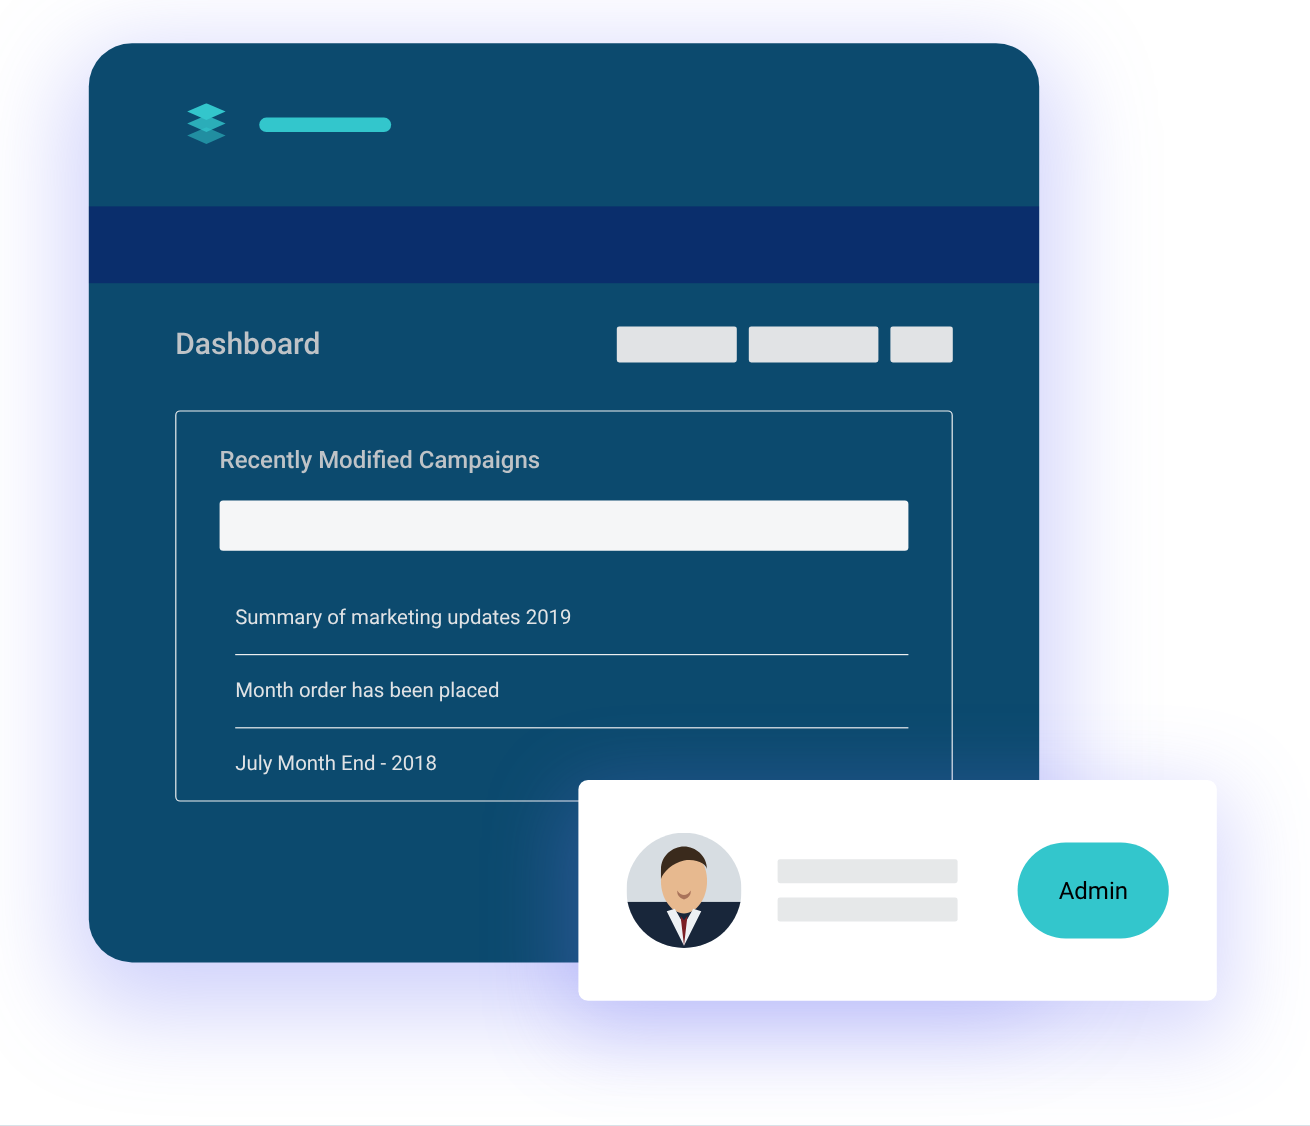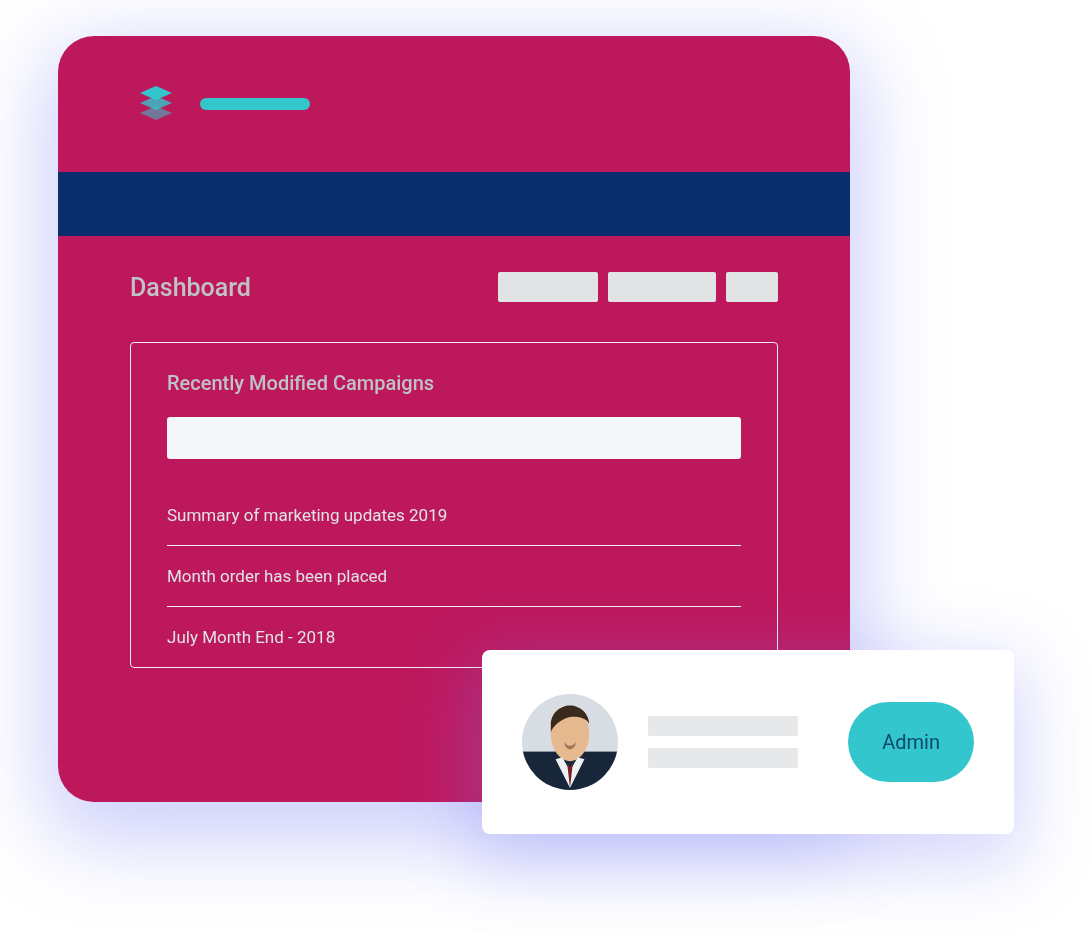--- a/index.html
+++ b/index.html
@@ -4,25 +4,25 @@
 <style>
   * { box-sizing: border-box; margin: 0; padding: 0; }
   html, body { width: 1092px; height: 938px; font-family: -apple-system, BlinkMacSystemFont, "Segoe UI", Roboto, sans-serif; background: #ffffff; }
   .stage {
     position: relative;
     width: 1092px;
     height: 938px;
   }
   .main-card {
     position: absolute;
-    left: 58px;
+    left: 74px;
     top: 36px;
     width: 792px;
     height: 766px;
-    background: #be185d;
+    background: #0c4a6e;
     border-radius: 36px;
     box-shadow: 0 25px 80px 15px rgba(118,123,244,0.35);
     overflow: hidden;
   }
   .header-inner {
     height: 136px;
     display: flex;
     align-items: center;
     padding-left: 78px;
     gap: 24px;
@@ -79,20 +79,21 @@
     height: 42px;
     background: #f5f6f7;
     border-radius: 3px;
     margin-bottom: 26px;
   }
   .list-row {
     font-size: 17px;
     color: #e1e3e5;
     padding: 20px 0;
     border-bottom: 1px solid #edeff0;
+    margin-left: 13px;
   }
   .list-row:last-child { border-bottom: none; }
 
   .user-card {
     position: absolute;
     left: 482px;
     top: 650px;
     width: 532px;
     height: 184px;
     background: #ffffff;
@@ -115,21 +116,21 @@
   .info-bars .ibar {
     height: 20px;
     background: #e6e8e9;
     border-radius: 2px;
   }
   .info-bars .ibar.top { width: 150px; }
   .info-bars .ibar.bot { width: 150px; }
   .badge {
     flex: none;
     background: #33c6cc;
-    color: #0c4a6e;
+    color: #000000;
     font-size: 20px;
     font-weight: 400;
     padding: 28px 34px;
     border-radius: 999px;
   }
 </style>
 </head>
 <body>
 
 <div class="stage">

